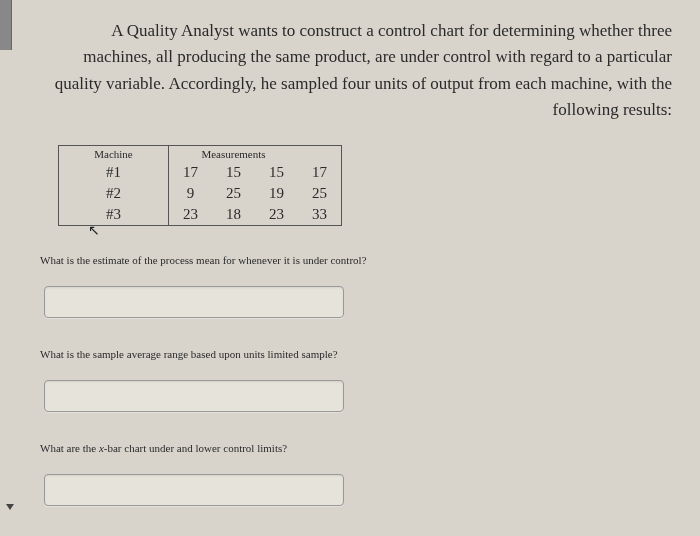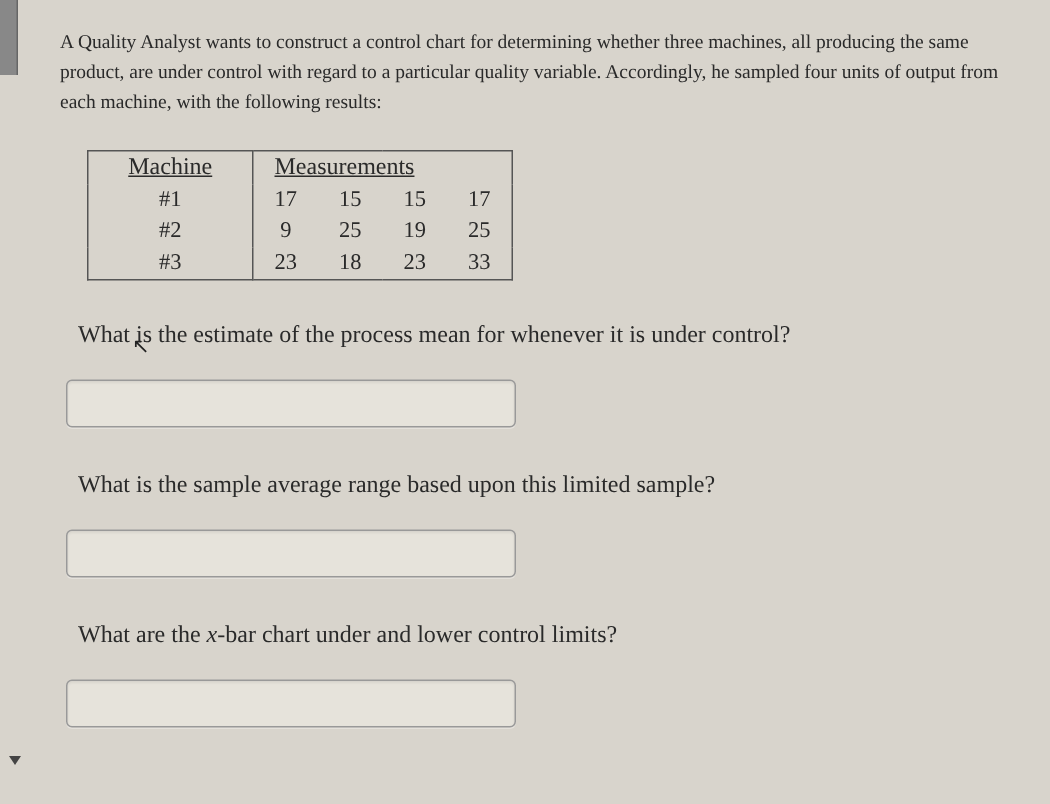--- a/index.html
+++ b/index.html
@@ -16,62 +16,62 @@
     .left-marker {
       position: absolute;
       left: 0;
       top: 0;
       width: 12px;
       height: 50px;
       background: #888;
       border-right: 1px solid #666;
     }
     .intro {
-      font-size: 13px;
+      font-size: 17px;
       line-height: 1.55;
       margin-bottom: 22px;
+      text-align: right;
     }
     .table-wrap {
       margin: 0 0 28px 18px;
     }
     table {
       border-collapse: collapse;
       font-size: 15px;
     }
     td, th {
       padding: 2px 14px;
       text-align: center;
       font-weight: normal;
     }
     .hcell {
-      text-decoration: underline;
-      font-size: 16px;
+      font-size: 11px;
     }
     .machine-col {
       border-right: 1px solid #555;
       border-left: 1px solid #555;
       min-width: 110px;
     }
     .last-col { border-right: 1px solid #555; }
     .top-row td, .top-row th { border-top: 1px solid #555; }
     .bot-row td { border-bottom: 1px solid #555; }
     .meas-head {
-      text-align: left;
+      text-align: center;
     }
     .cursor {
       position: absolute;
       left: 88px;
       top: 222px;
       font-size: 14px;
       color: #222;
       pointer-events: none;
     }
     .question {
-      font-size: 16px;
-      margin: 10px 0 14px 12px;
+      font-size: 11px;
+      margin: 10px 0 14px 0;
     }
     .answer-box {
       width: 300px;
       height: 32px;
       border: 1px solid #999;
       border-radius: 4px;
       background: #e6e3db;
       box-shadow: inset 0 1px 2px rgba(0,0,0,0.08), 0 1px 0 rgba(255,255,255,0.3);
       margin: 6px 0 20px 4px;
       padding: 4px 8px;
@@ -131,21 +131,21 @@
     </tr>
   </tbody>
     </table>
 </div>
 
 <span class="cursor">↖</span>
 
 <p class="question">What is the estimate of the process mean for whenever it is under control?</p>
 <input class="answer-box" style="">
 
-<p class="question">What is the sample average range based upon this limited sample?</p>
+<p class="question">What is the sample average range based upon units limited sample?</p>
 <input class="answer-box" style="">
 
 <p class="question q3">
   <span>What are the </span><span class="xbar">x</span><span>-bar chart under and lower control limits?</span>
 </p>
 <div class="q3"><input class="answer-box" style=""></div>
 
 <div class="dropdown-caret"></div>
 
 

